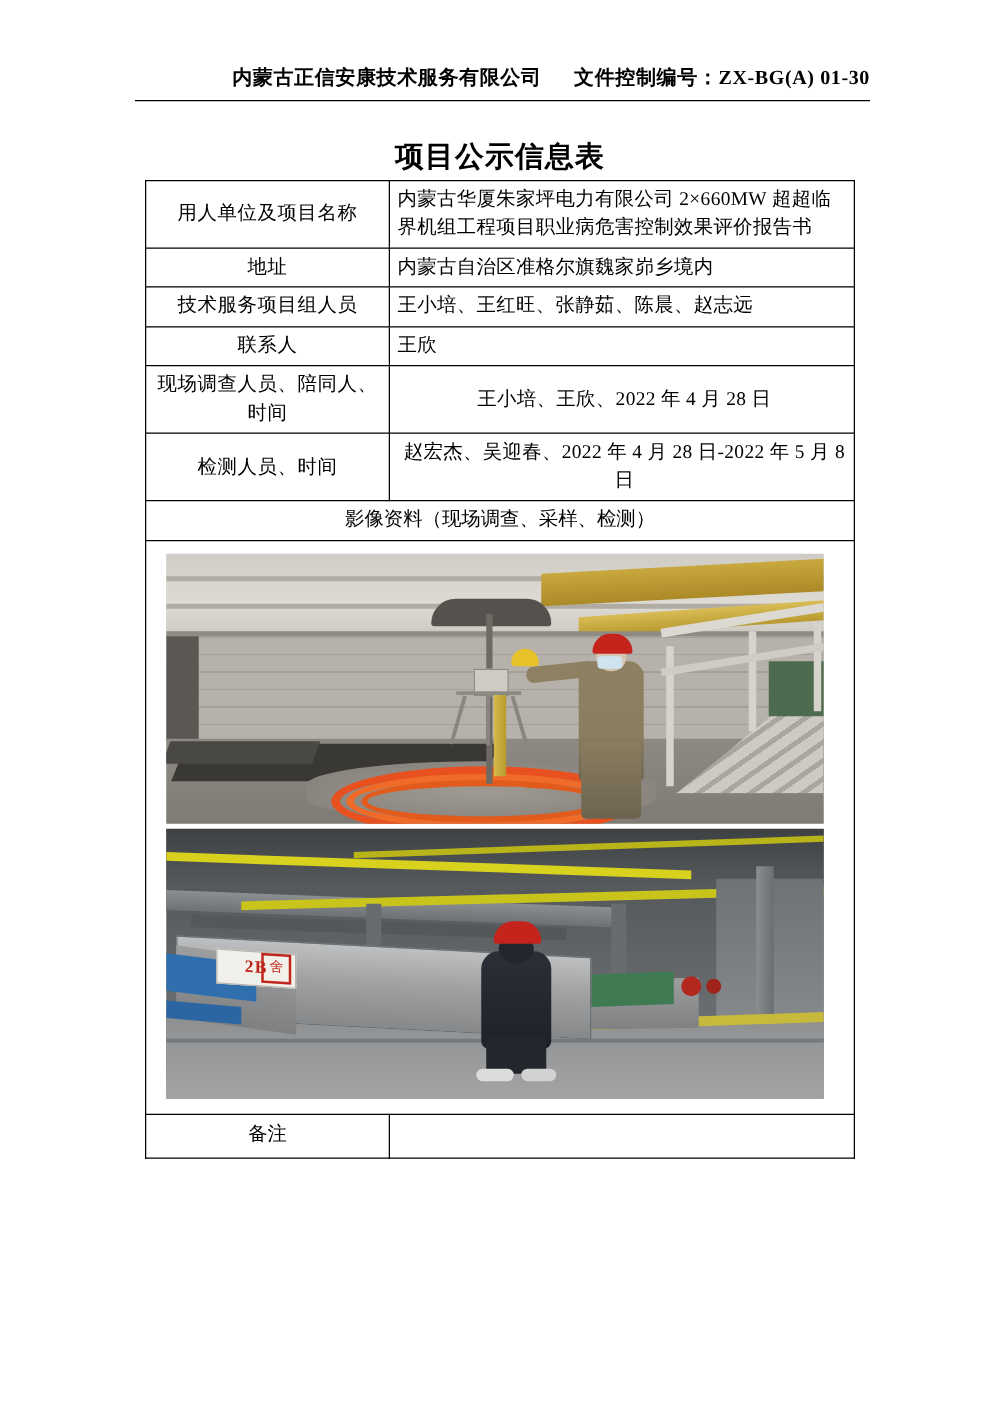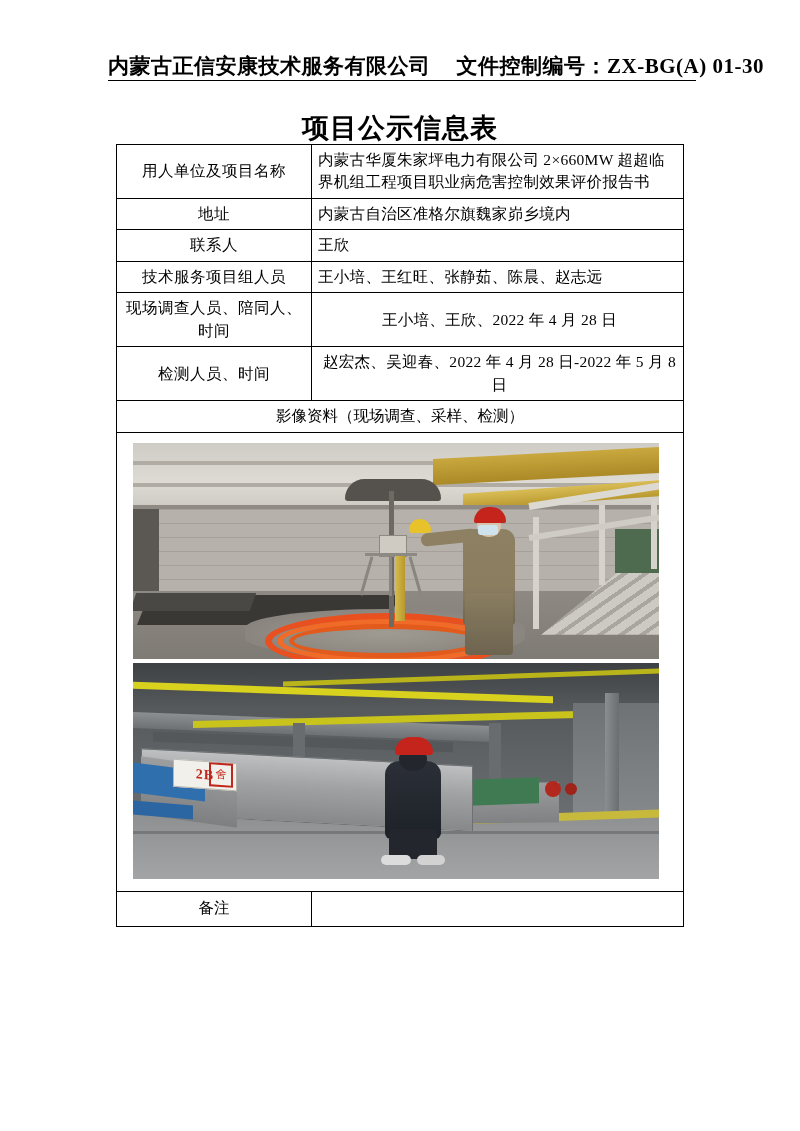--- a/index.html
+++ b/index.html
@@ -24,41 +24,41 @@
   }
   
   .header {
     position: absolute;
     left: 108px;
     top: 52px;
     width: 588px;
     text-align: right;
     font-family: "Liberation Serif", serif;
     font-weight: bold;
-    font-size: 21px;
+    font-size: 16px;
     letter-spacing: 0.5px;
     white-space: nowrap;
   }
   .header .hdr-left { margin-right: 26px; }
   .header-rule {
     position: absolute;
     left: 108px;
     top: 80px;
     width: 588px;
     height: 0;
     border-top: 1.6px solid #000;
   }
   
   .doc-title {
     position: absolute;
     left: 0;
     top: 110px;
     width: 800px;
     text-align: center;
-    font-size: 27px;
+    font-size: 23px;
     font-weight: bold;
     font-family: "Liberation Serif", serif;
     letter-spacing: 1px;
   }
   
   .info-table {
     position: absolute;
     left: 116px;
     top: 144px;
     width: 568px;
@@ -408,26 +408,26 @@
     <tbody>
         <tr>
       <td class="label">用人单位及项目名称</td>
       <td class="value">内蒙古华厦朱家坪电力有限公司 2×660MW 超超临界机组工程项目职业病危害控制效果评价报告书</td>
     </tr>
     <tr>
       <td class="label">地址</td>
       <td class="value">内蒙古自治区准格尔旗魏家峁乡境内</td>
     </tr>
     <tr>
+      <td class="label">技术服务项目组人员</td>
+      <td class="value">王小培、王红旺、张静茹、陈晨、赵志远</td>
+    </tr>
+    <tr>
       <td class="label">联系人</td>
       <td class="value">王欣</td>
-    </tr>
-    <tr>
-      <td class="label">技术服务项目组人员</td>
-      <td class="value">王小培、王红旺、张静茹、陈晨、赵志远</td>
     </tr>
     <tr>
       <td class="label">现场调查人员、陪同人、时间</td>
       <td class="value left-pad">王小培、王欣、2022 年 4 月 28 日</td>
     </tr>
     <tr>
       <td class="label">检测人员、时间</td>
       <td class="value left-pad">赵宏杰、吴迎春、2022 年 4 月 28 日-2022 年 5 月 8 日</td>
     </tr>
     <tr>

